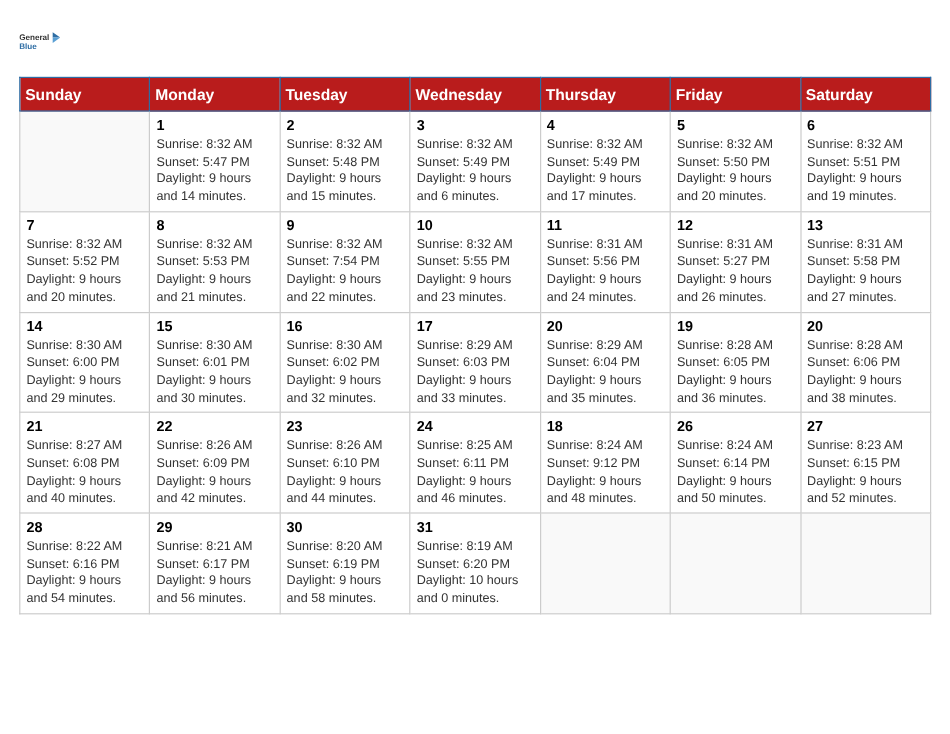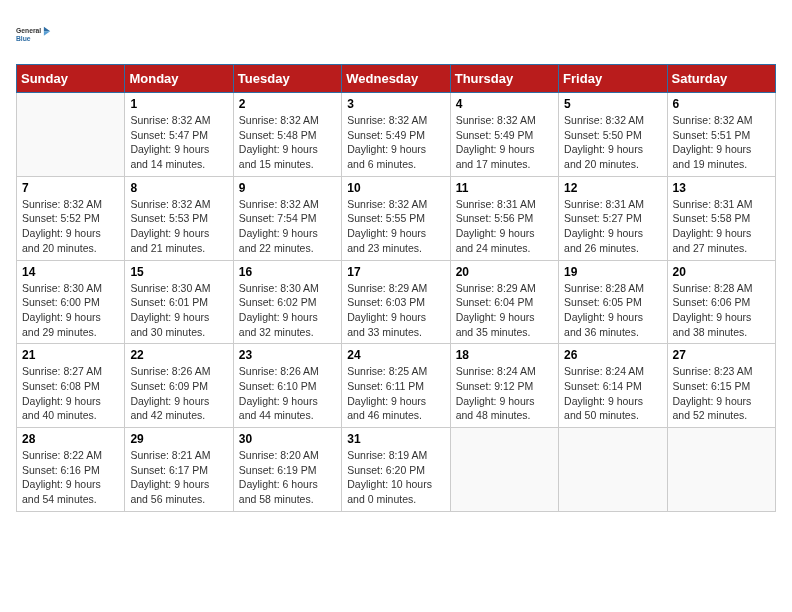--- a/index.html
+++ b/index.html
@@ -344,21 +344,21 @@
           <span>Sunrise: 8:21 AM</span><br>
           <span>Sunset: 6:17 PM</span><br>
           <span>Daylight: 9 hours and 56 minutes.</span>
         </div>
         </td>
         <td>
           <span class="day-number">30</span>
         <div class="day-info">
           <span>Sunrise: 8:20 AM</span><br>
           <span>Sunset: 6:19 PM</span><br>
-          <span>Daylight: 6 hours and 58 minutes.</span>
+          <span>Daylight: 9 hours and 58 minutes.</span>
         </div>
         </td>
         <td>
           <span class="day-number">31</span>
         <div class="day-info">
           <span>Sunrise: 8:19 AM</span><br>
           <span>Sunset: 6:20 PM</span><br>
           <span>Daylight: 10 hours and 0 minutes.</span>
         </div>
         </td>

